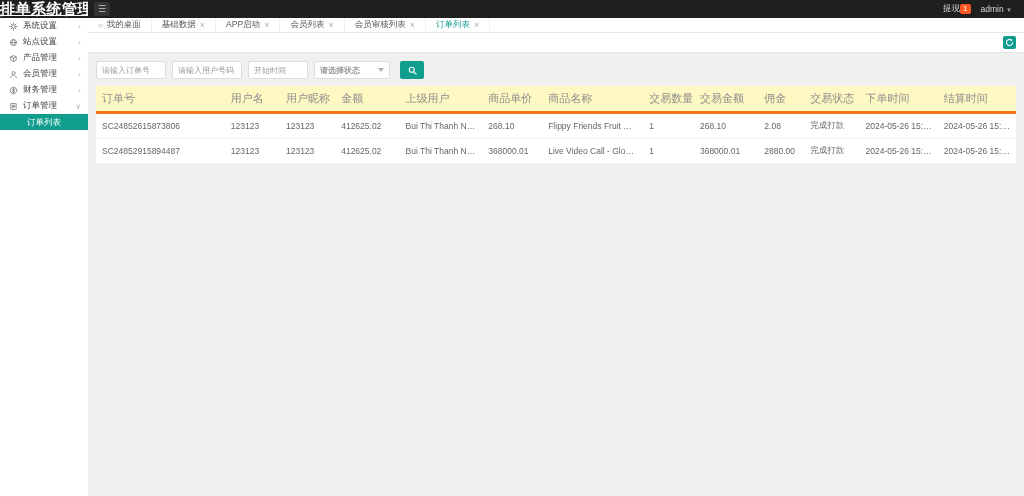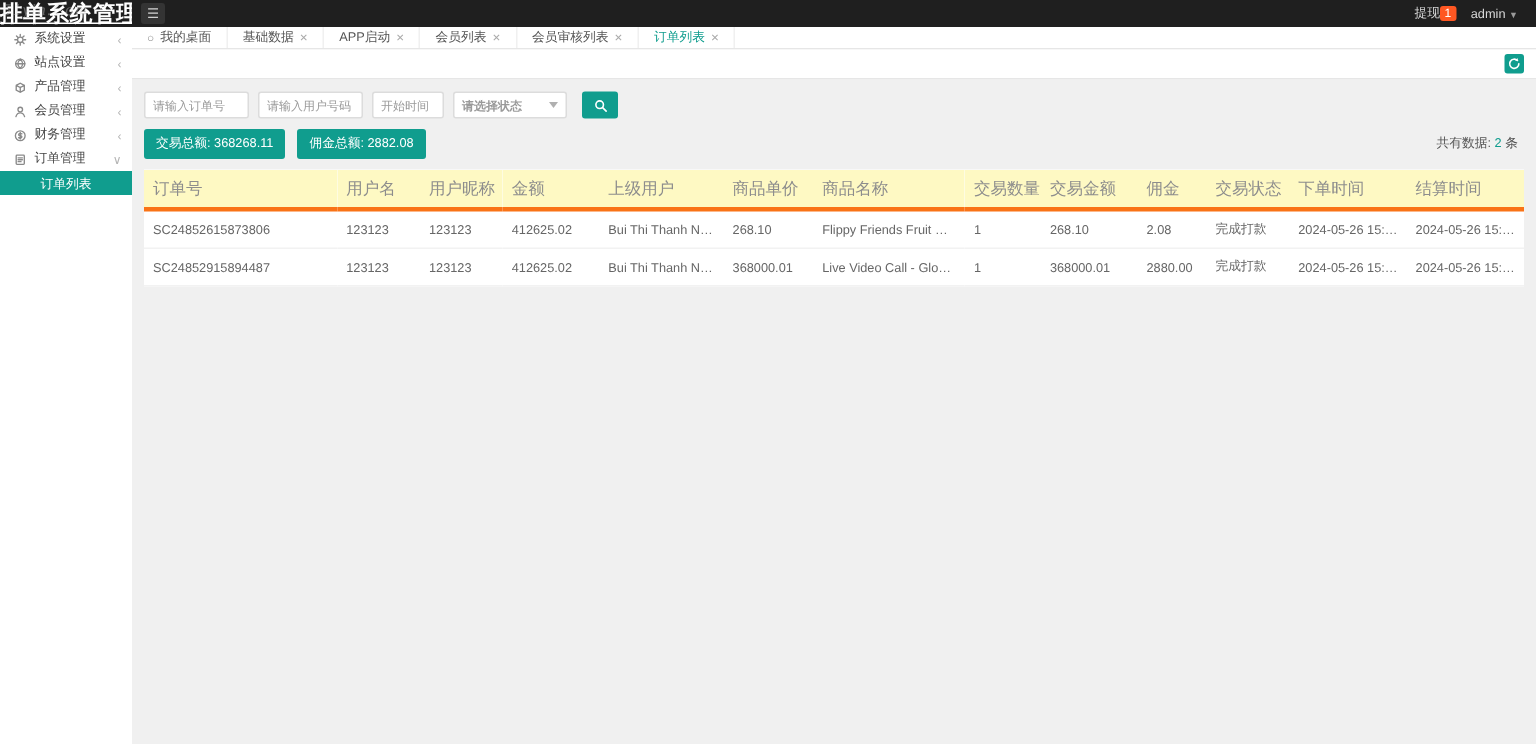--- a/index.html
+++ b/index.html
@@ -31,21 +31,21 @@
   .tab .dot { font-size:8px; color:#888; }
   .tab .x { color:#aaa; font-size:9px; line-height:9px; }
   .tab.active { color:var(--accent); }
   .toolbar { height:20px; background:#fff; border-bottom:1px solid #e6e6e6; display:flex; align-items:center; justify-content:flex-end; padding-right:8px; }
   .refresh-btn { width:13px; height:13px; background:var(--accent); border-radius:2px; display:flex; align-items:center; justify-content:center; cursor:pointer; }
 
   .content { padding:8px; }
   .filters { display:flex; align-items:flex-start; gap:6px; }
   .f-input { height:18px; width:70px; border:1px solid #dcdcdc; border-radius:2px; background:#fff; font-size:8px; padding:0 5px; color:#333; font-family:inherit; }
   .f-input::placeholder { color:#9a9a9a; }
-  .f-input.small { width:48px; }
+  .f-input.small { width:60px; }
   .f-select { height:18px; width:76px; border:1px solid #dcdcdc; border-radius:2px; background:#fff; font-size:8px; color:#9a9a9a; display:flex; align-items:center; padding:0 5px; cursor:pointer;font-weight:bold; }
   .f-select .sel-caret { margin-left:auto; width:0; height:0; border-left:3px solid transparent; border-right:3px solid transparent; border-top:4px solid #b0b0b0; }
   .search-btn { height:18px; width:24px; background:var(--accent); border:none; border-radius:2px; display:flex; align-items:center; justify-content:center; cursor:pointer; margin-left:4px; }
 
   .summary { display:flex; align-items:center; margin-top:7px; }
   .chip { background:var(--accent); color:#fff; font-size:8.5px; padding:4px 8px; border-radius:2px; margin-right:8px; white-space:nowrap; }
   .count { margin-left:auto; font-size:8.5px; color:#555; padding-right:4px; }
   .count b { color:var(--accent); font-weight:normal; }
 
   table { width:100%; margin-top:7px; background:#fff; border-collapse:collapse; table-layout:fixed; }
@@ -171,25 +171,20 @@
         <span class="sel-caret"></span>
       </div>
       <button class="search-btn">
         <svg width="9" height="9" viewBox="0 0 10 10">
             <circle cx="4.2" cy="4.2" r="2.8" fill="none" stroke="#fff" stroke-width="1.2"></circle>
             <path d="M6.4 6.4L9 9" stroke="#fff" stroke-width="1.2" stroke-linecap="round"></path>
           </svg>
       </button>
     </div>
 
-    <div class="summary">
-      <span class="chip">交易总额: 368268.11</span>
-      <span class="chip">佣金总额: 2882.08</span>
-      <span class="count"><span>共有数据: </span><b>2</b><span> 条</span></span>
-    </div>
 
     <table>
       <colgroup>
         <col style="width:14%">
           <col style="width:6%">
           <col style="width:6%">
           <col style="width:7%">
         <col style="width:9%">
           <col style="width:6.5%">
           <col style="width:11%">

